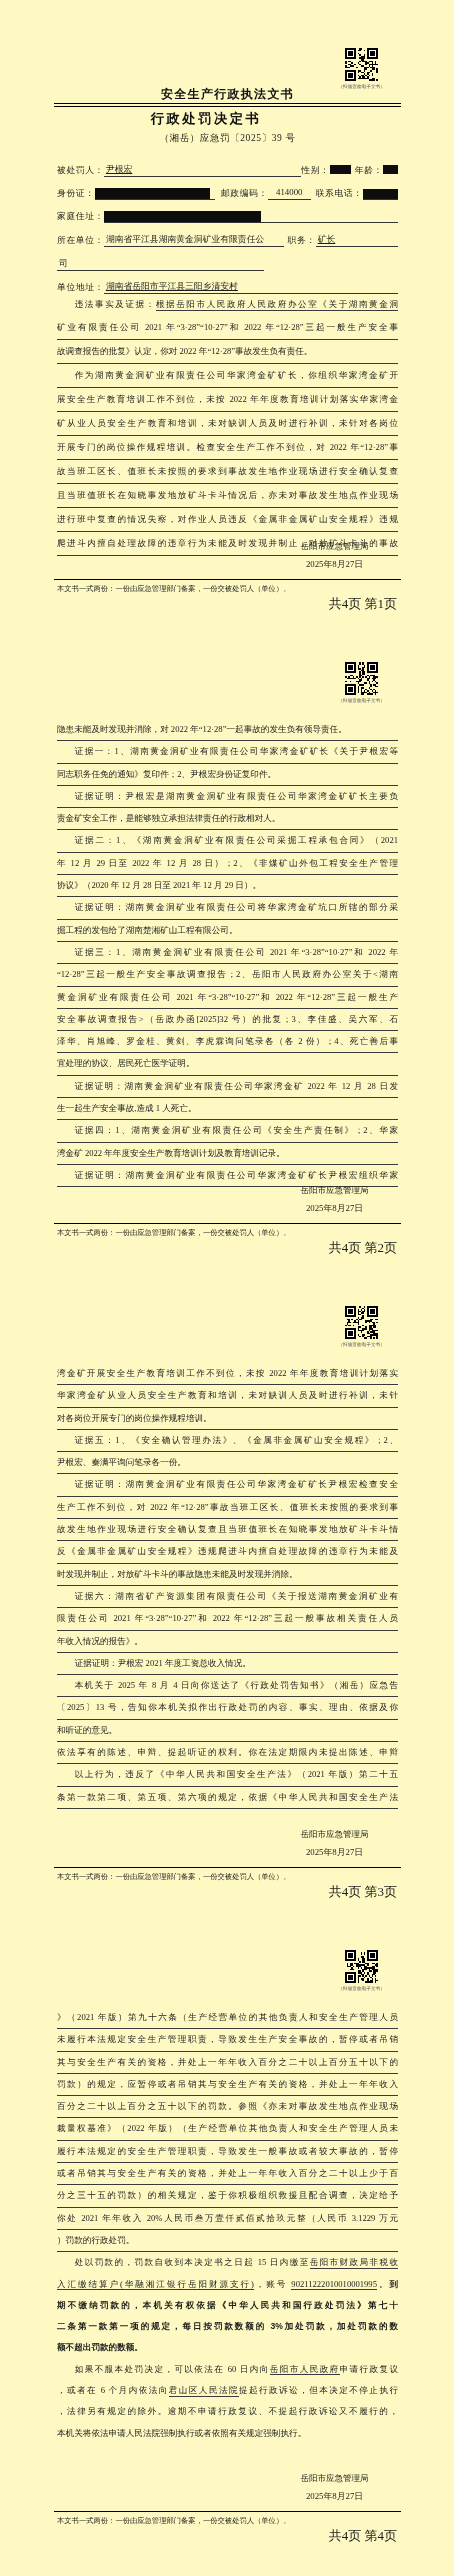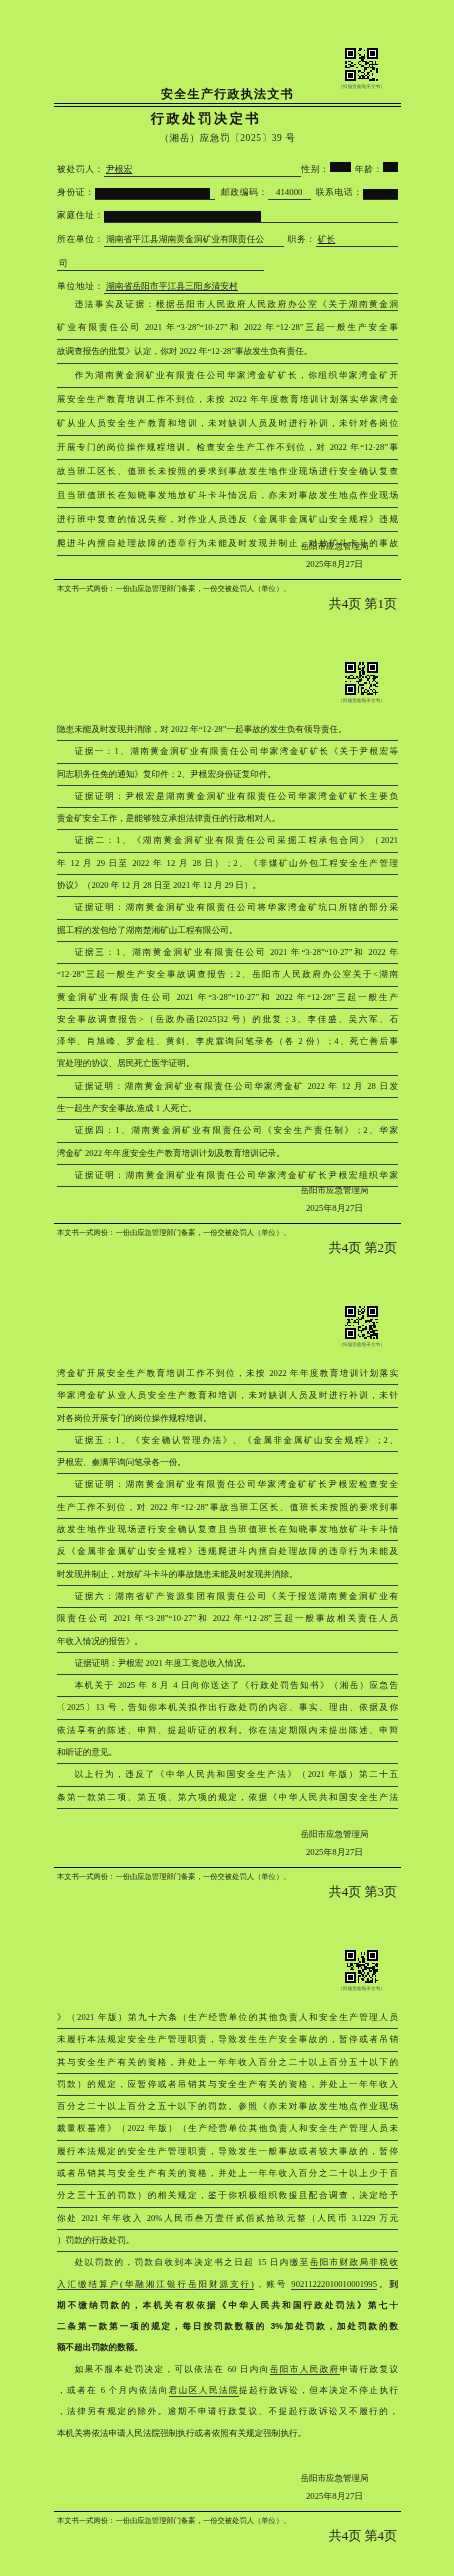--- a/index.html
+++ b/index.html
@@ -1,31 +1,31 @@
 <!DOCTYPE html>
 <html style="font-size:10px"><head>
 <meta charset="utf-8">
 <style>
   html,body{margin:0;padding:0;background:#ffffff;}
   body{width:455px;font-family:"Liberation Serif","DejaVu Serif",serif;color:#1c1c1c;}
-  .page{position:relative;width:455px;height:644px;background:#bef264;overflow:hidden;}
+  .page{position:relative;width:455px;height:644px;background:#fef9c3;overflow:hidden;}
   
   .qr-wrap{position:absolute;left:326px;width:71px;text-align:center;}
   .qr-wrap.p1{top:48px;} .qr-wrap.pn{top:17.7px;}
   .qr-box{width:33px;height:33px;margin:0 auto;}
   .qr-caption{margin-top:1.9px;font-size:4.7px;color:#555;letter-spacing:0px;white-space:nowrap;}
   
   .doc-category{position:absolute;top:86px;left:0;width:455px;text-align:center;
     font-family:"Liberation Sans","DejaVu Sans",sans-serif;font-weight:bold;font-size:12px;letter-spacing:1.3px;color:#111;}
   .dline{position:absolute;top:103px;left:54px;right:54px;height:1.9px;border-top:1px solid #000;border-bottom:0.6px solid #000;}
   .doc-title{position:absolute;top:110px;left:0;width:412px;text-align:center;
     font-weight:bold;font-size:13.3px;letter-spacing:2.5px;color:#111;}
   .doc-number{position:absolute;top:132px;left:0;width:455px;text-align:center;font-size:9.5px;letter-spacing:0.6px;}
   
-  .frow{position:absolute;left:57px;right:57px;display:flex;align-items:flex-start;font-size:8.8px;line-height:14px;white-space:nowrap;}
+  .frow{position:absolute;left:57px;right:57px;display:flex;align-items:center;font-size:8.8px;line-height:14px;white-space:nowrap;}
   .flabel{flex:0 0 auto;letter-spacing:0.6px;}
   .fval{border-bottom:0.6px solid #333;padding:0 1.9px;min-height:14px;}
   .grow{flex:1 1 auto;text-decoration:underline;}
   .redact{display:inline-block;background:#0d0d0d;height:9.5px;vertical-align:-1.3px;}
   .rv{border-bottom:0.6px solid #333;min-height:14px;display:flex;align-items:flex-end;}
   
   .body-block{position:absolute;left:57px;right:57px;font-size:8.6px;}
   .bline{text-align:justify;text-align-last:justify;color:#1c1c1c;}
   .p1b .bline{height:23px;line-height:23px;}
   .pnb .bline{height:21.3px;line-height:21.3px;}
@@ -535,22 +535,22 @@
       <div class="bline u">生产工作不到位，对 2022 年“12·28”事故当班工区长、值班长未按照的要求到事</div>
       <div class="bline u">故发生地作业现场进行安全确认复查且当班值班长在知晓事发地放矿斗卡斗情</div>
       <div class="bline u">反《金属非金属矿山安全规程》违规爬进斗内擅自处理故障的违章行为未能及</div>
       <div class="bline u end">时发现并制止，对放矿斗卡斗的事故隐患未能及时发现并消除。</div>
       <div class="bline u ind">证据六：湖南省矿产资源集团有限责任公司《关于报送湖南黄金洞矿业有</div>
       <div class="bline u">限责任公司 2021 年“3·28”“10·27”和 2022 年“12·28”三起一般事故相关责任人员</div>
       <div class="bline u end">年收入情况的报告》。</div>
       <div class="bline u ind end">证据证明：尹根宏 2021 年度工资总收入情况。</div>
       <div class="bline u ind">本机关于 2025 年 8 月 4 日向你送达了《行政处罚告知书》（湘岳）应急告</div>
       <div class="bline u">〔2025〕13 号，告知你本机关拟作出行政处罚的内容、事实、理由、依据及你</div>
+      <div class="bline u end">和听证的意见。</div>
       <div class="bline u">依法享有的陈述、申辩、提起听证的权利。你在法定期限内未提出陈述、申辩</div>
-      <div class="bline u end">和听证的意见。</div>
       <div class="bline u ind">以上行为，违反了《中华人民共和国安全生产法》（2021 年版）第二十五</div>
       <div class="bline u">条第一款第二项、第五项、第六项的规定，依据《中华人民共和国安全生产法</div>
     </div>
   <div class="sig">
     <div class="agency">岳阳市应急管理局</div>
     <div class="date">2025年8月27日</div>
   </div>
   <div class="fline"></div>
   <div class="fnote">本文书一式两份：一份由应急管理部门备案，一份交被处罚人（单位）。</div>
   <div class="fpage">共4页  第3页</div>

